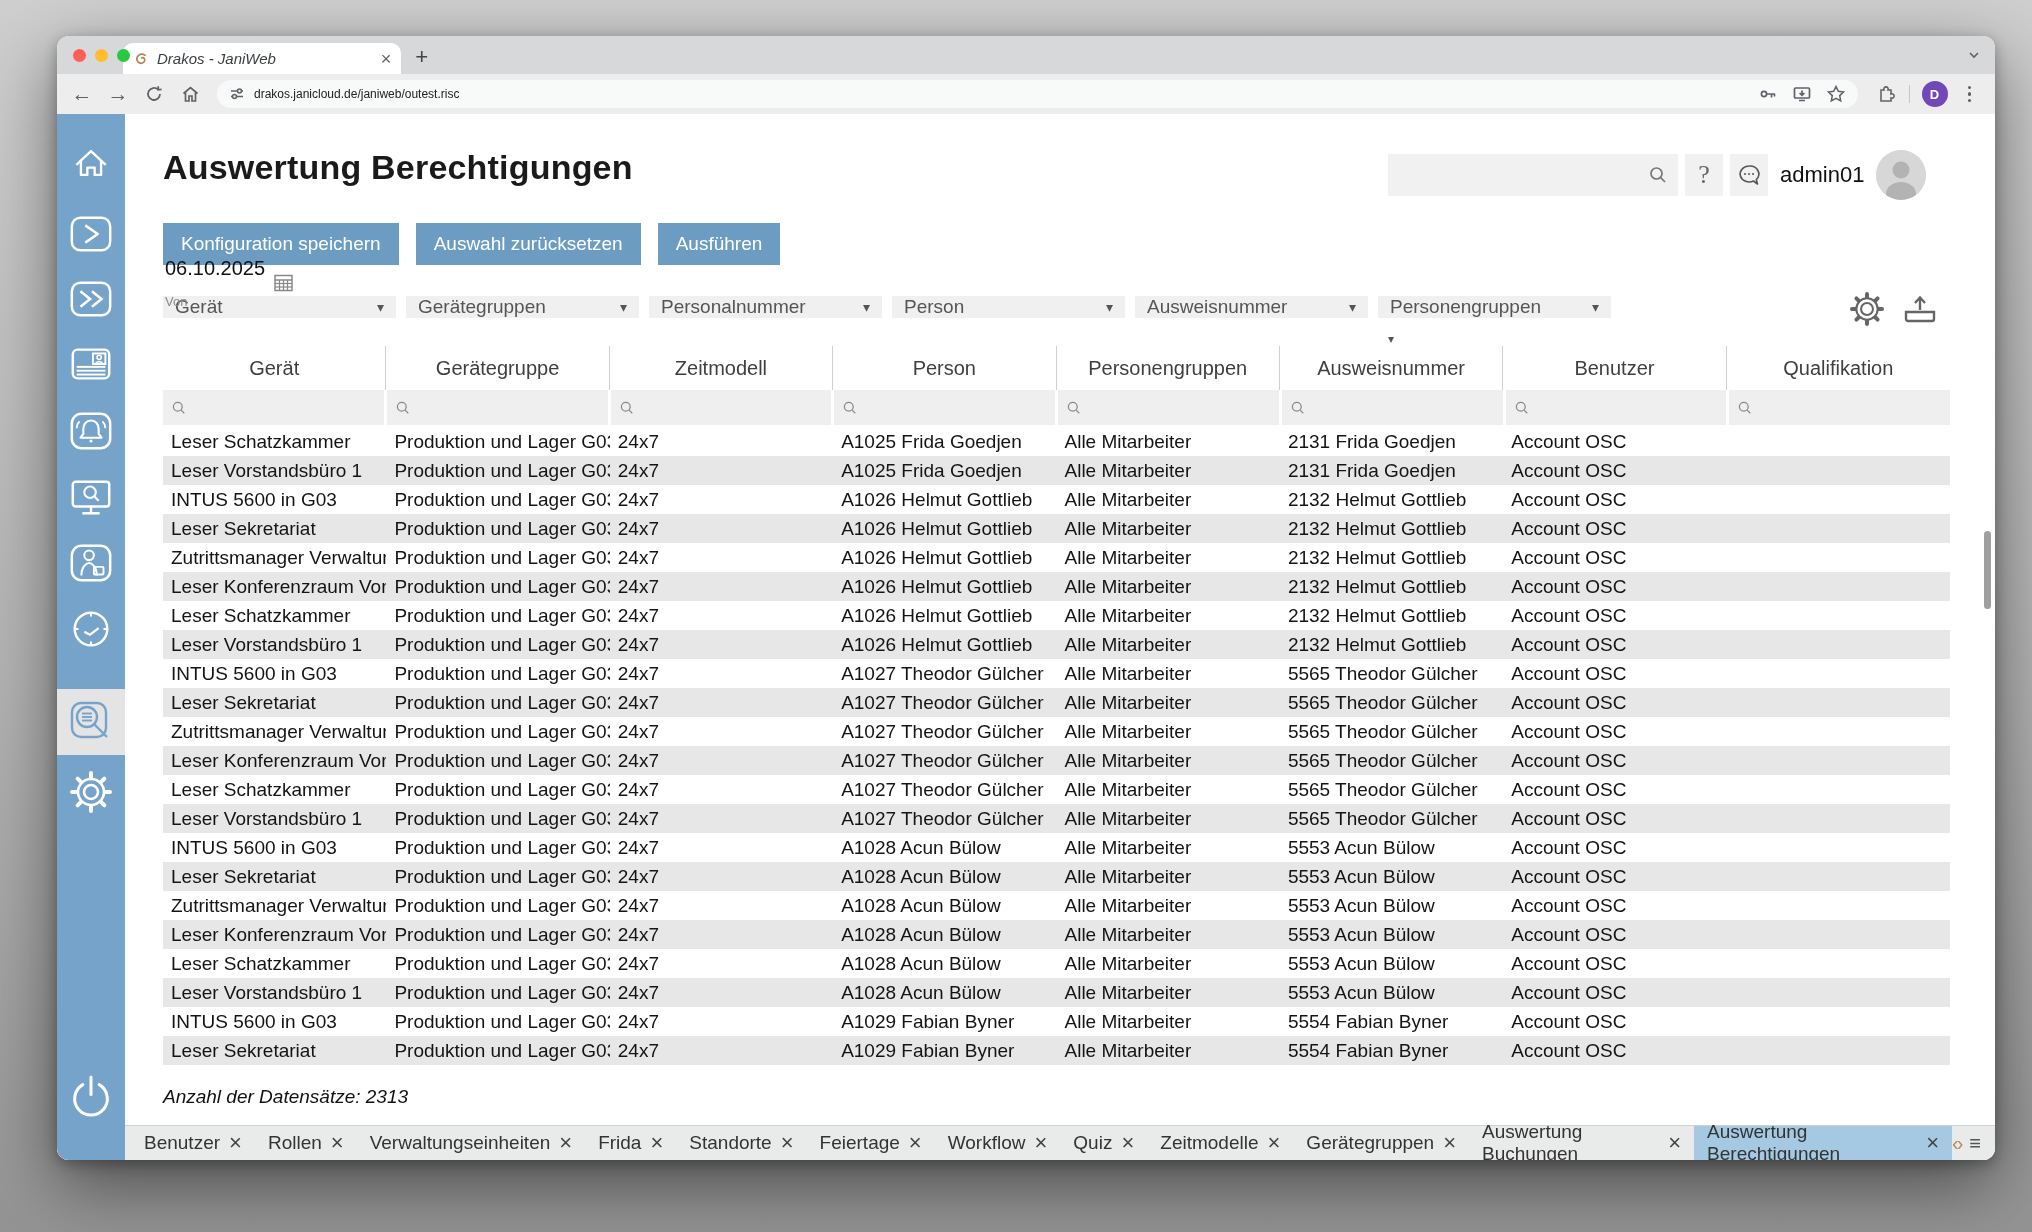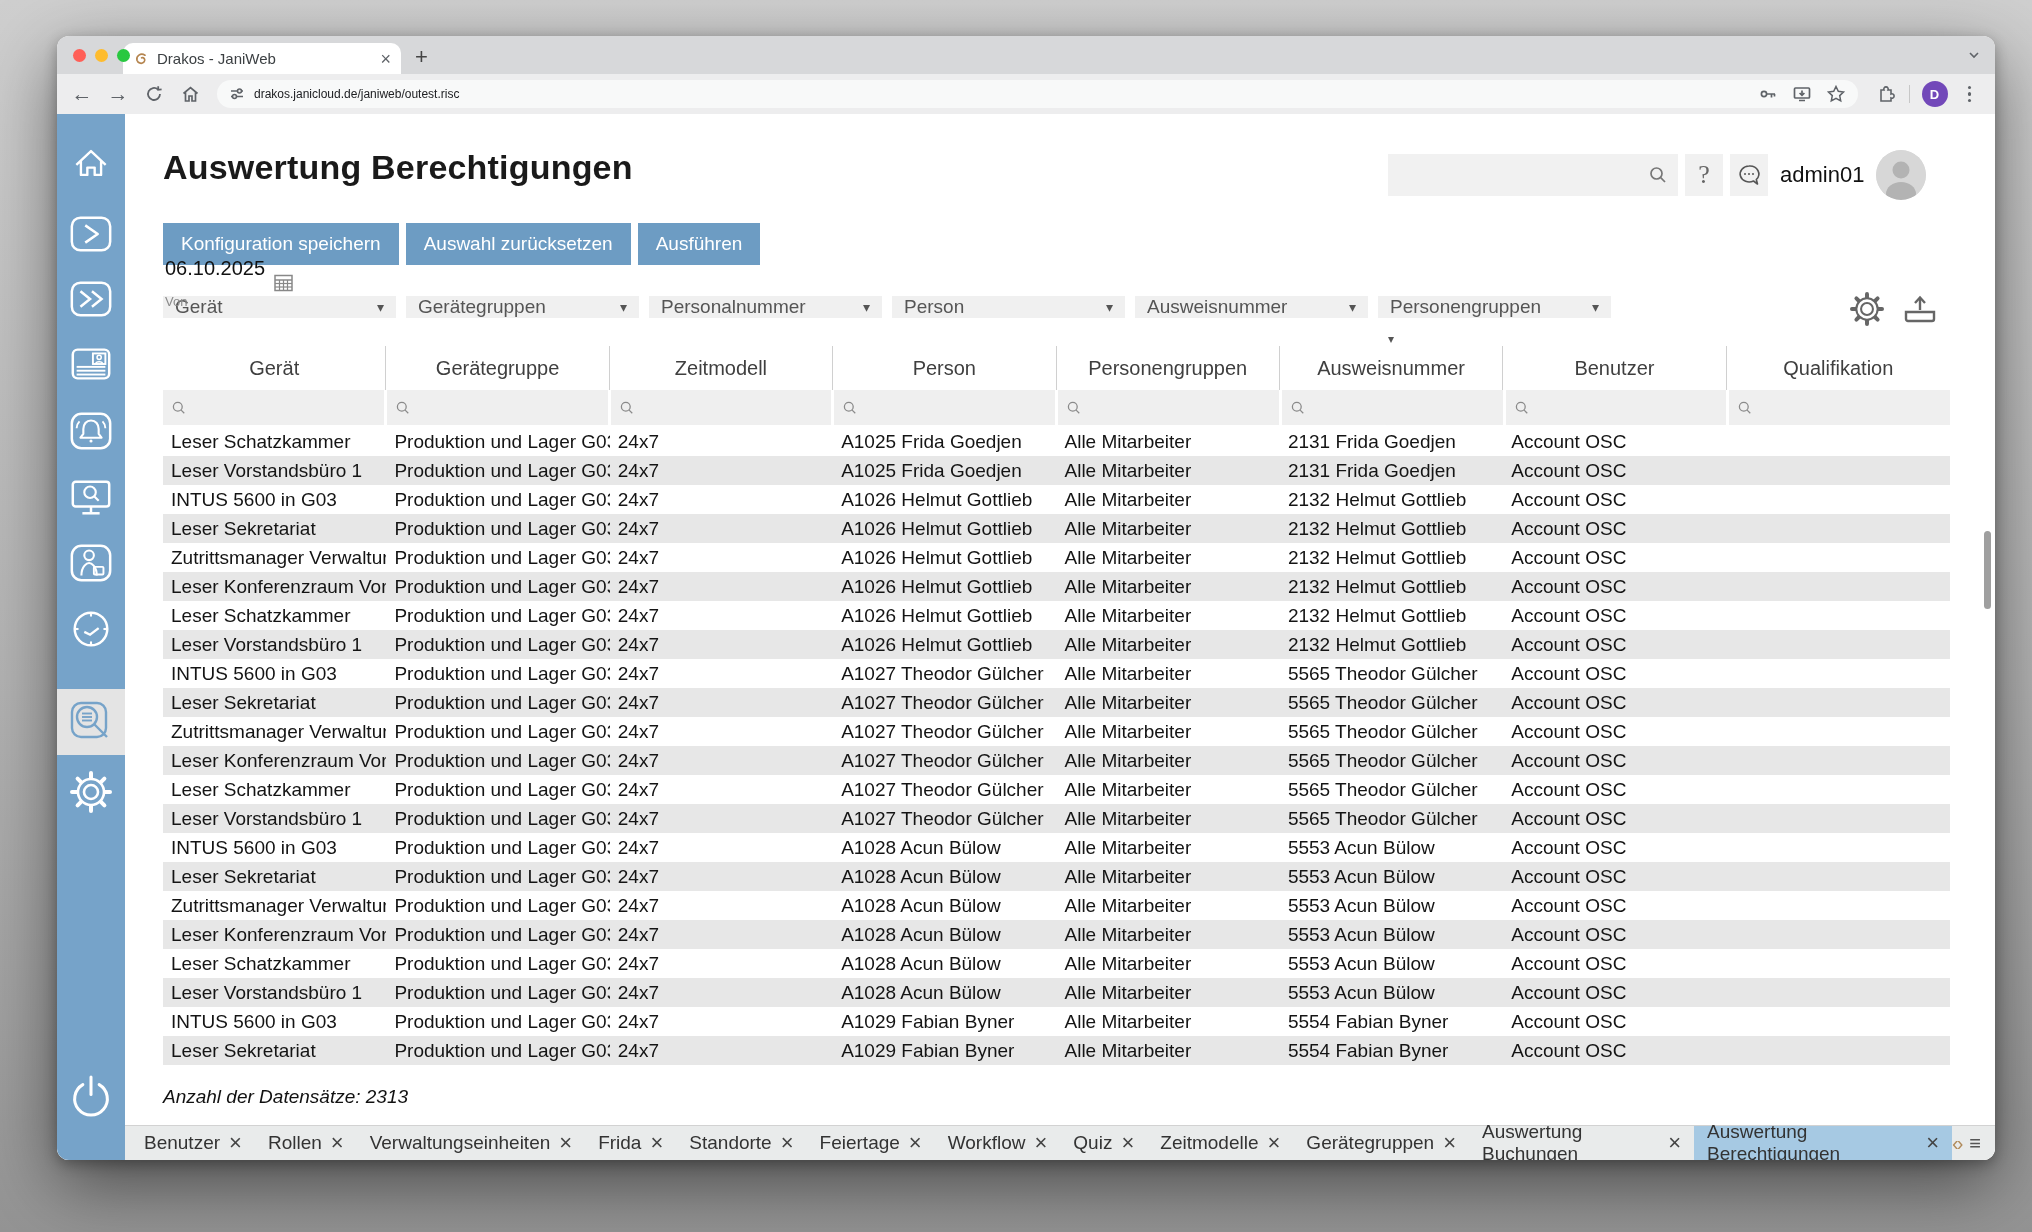--- a/index.html
+++ b/index.html
@@ -4,21 +4,21 @@
 <style>
   * { box-sizing: border-box; margin: 0; padding: 0; }
   html,body { width:2032px; height:1232px; overflow:hidden; font-family:"Liberation Sans", sans-serif; }
   body { background: linear-gradient(180deg,#cfcfcf 0%,#b3b3b3 55%,#949494 100%); position:relative; }
 
   .window { position:absolute; left:57px; top:36px; width:1938px; height:1124px;
             border-radius:12px; overflow:hidden; background:#fff;
             box-shadow:0 24px 70px rgba(0,0,0,.5), 0 4px 14px rgba(0,0,0,.3); }
 
   
-  .tabstrip { height:38px; background:#d7d8da; display:flex; align-items:flex-end; position:relative; }
+  .tabstrip { height:38px; background:#d7d8da; display:flex; align-items:flex-end; position:relative;font-style:italic; }
   .traffic { position:absolute; left:16px; top:13px; display:flex; gap:9px; }
   .light { width:13px; height:13px; border-radius:50%; }
   .light.red{ background:#ff5f57; } .light.yellow{ background:#febc2e; } .light.green{ background:#28c840; }
   .btab { margin-left:66px; width:278px; height:31px; background:#fff; border-radius:10px 10px 0 0;
           display:flex; align-items:center; padding:0 10px; gap:8px; }
   .btab .title { font-size:15px; color:#3c4043; flex:1; white-space:nowrap; overflow:hidden; }
   .btab .close { color:#5f6368; font-size:18px; line-height:1; }
   .newtab { color:#444; font-size:22px; margin-left:14px; padding-bottom:4px; }
   .strip-chevron { position:absolute; right:14px; top:12px; }
 
@@ -46,21 +46,21 @@
   .page-title { position:absolute; left:38px; top:34px; font-size:34px; font-weight:700; color:#1a1a1a; letter-spacing:.2px; }
 
   .hdr-right { position:absolute; top:36px; left:1263px; display:flex; align-items:center; }
   .hdr-search { width:290px; height:42px; background:#f1f1f1; display:flex; align-items:center; padding:0 10px; }
   .hdr-search input { border:none; background:transparent; outline:none; flex:1; font-size:18px; font-family:inherit; }
   .sq-btn { width:38px; height:42px; background:#f1f1f1; margin-left:7px; display:flex; align-items:center; justify-content:center;
             color:#666; font-size:26px; font-family:"Liberation Serif",serif; }
   .hdr-user { margin-left:12px; font-size:22px; color:#111; }
   .hdr-avatar { margin-left:12px; width:50px; height:50px; border-radius:50%; overflow:hidden; background:#d7d7d7; }
 
-  .actions { position:absolute; left:38px; top:109px; display:flex; gap:7px; }
+  .actions { position:absolute; left:38px; top:109px; display:flex; gap:17px; }
   .btn { height:42px; background:#6d9cc3; color:#fff; font-size:19px; padding:0 18px;
          display:flex; align-items:center; border:none; font-family:inherit; }
 
   .filters { position:absolute; left:38px; top:182px; right:45px; height:44px; display:flex; align-items:stretch;flex-direction:column; }
   .datefield { width:105px; position:relative; margin-right:40px; }
   .datefield .lbl { font-size:13px; color:#8a8a8a; position:absolute; top:-2px; left:2px; }
   .datefield .val { font-size:20px; color:#111; position:absolute; bottom:16px; left:2px; }
   .datefield .cal { position:absolute; right:-26px; bottom:3px; }
   .dropdown { width:233px; background:#f0f0f0; margin-right:10px; display:flex; align-items:center; padding:0 12px; }
   .dropdown .dd-label { font-size:19px; color:#555; flex:1; }

